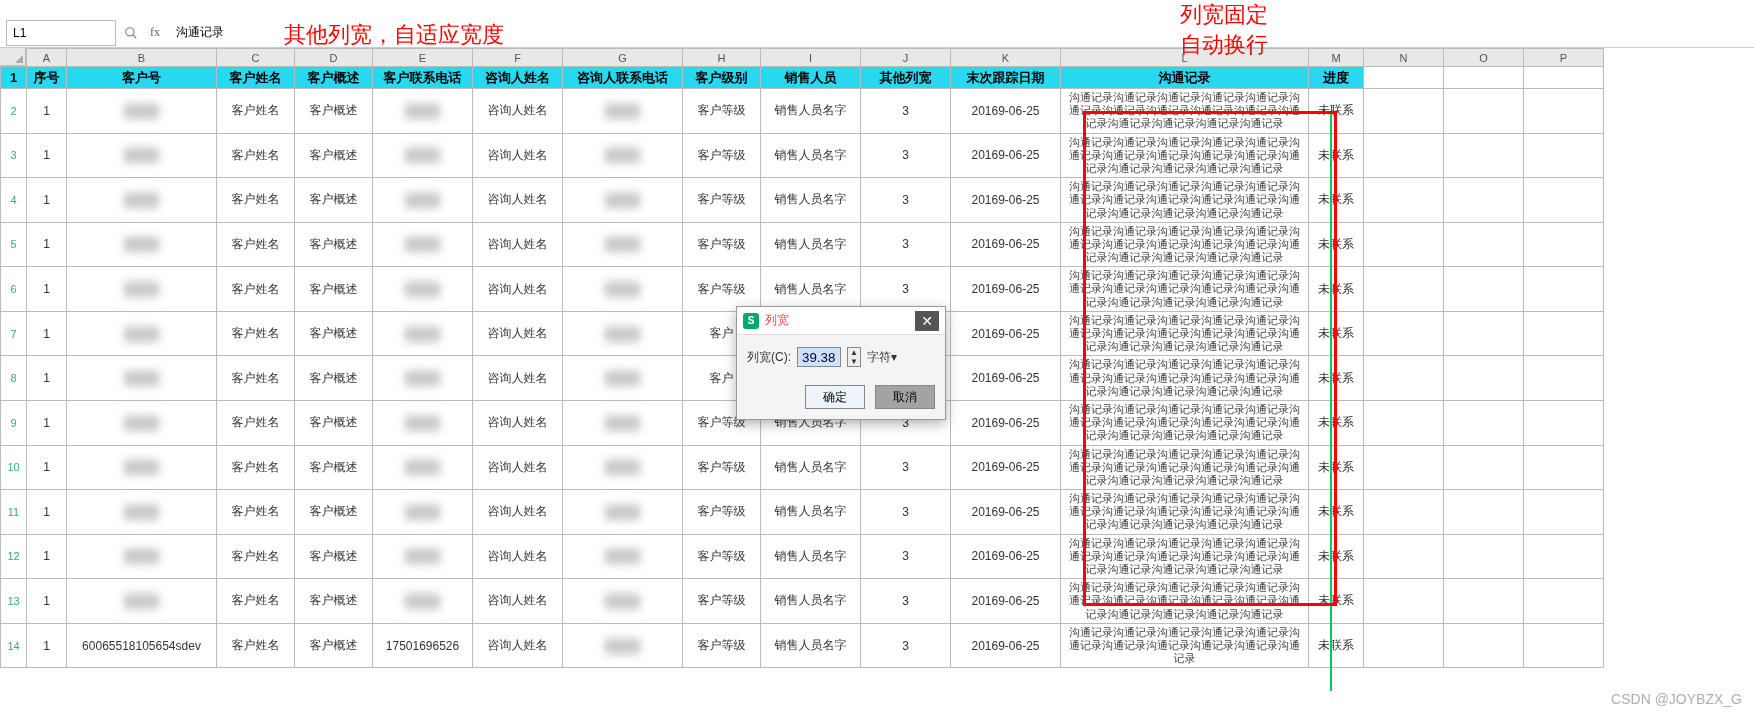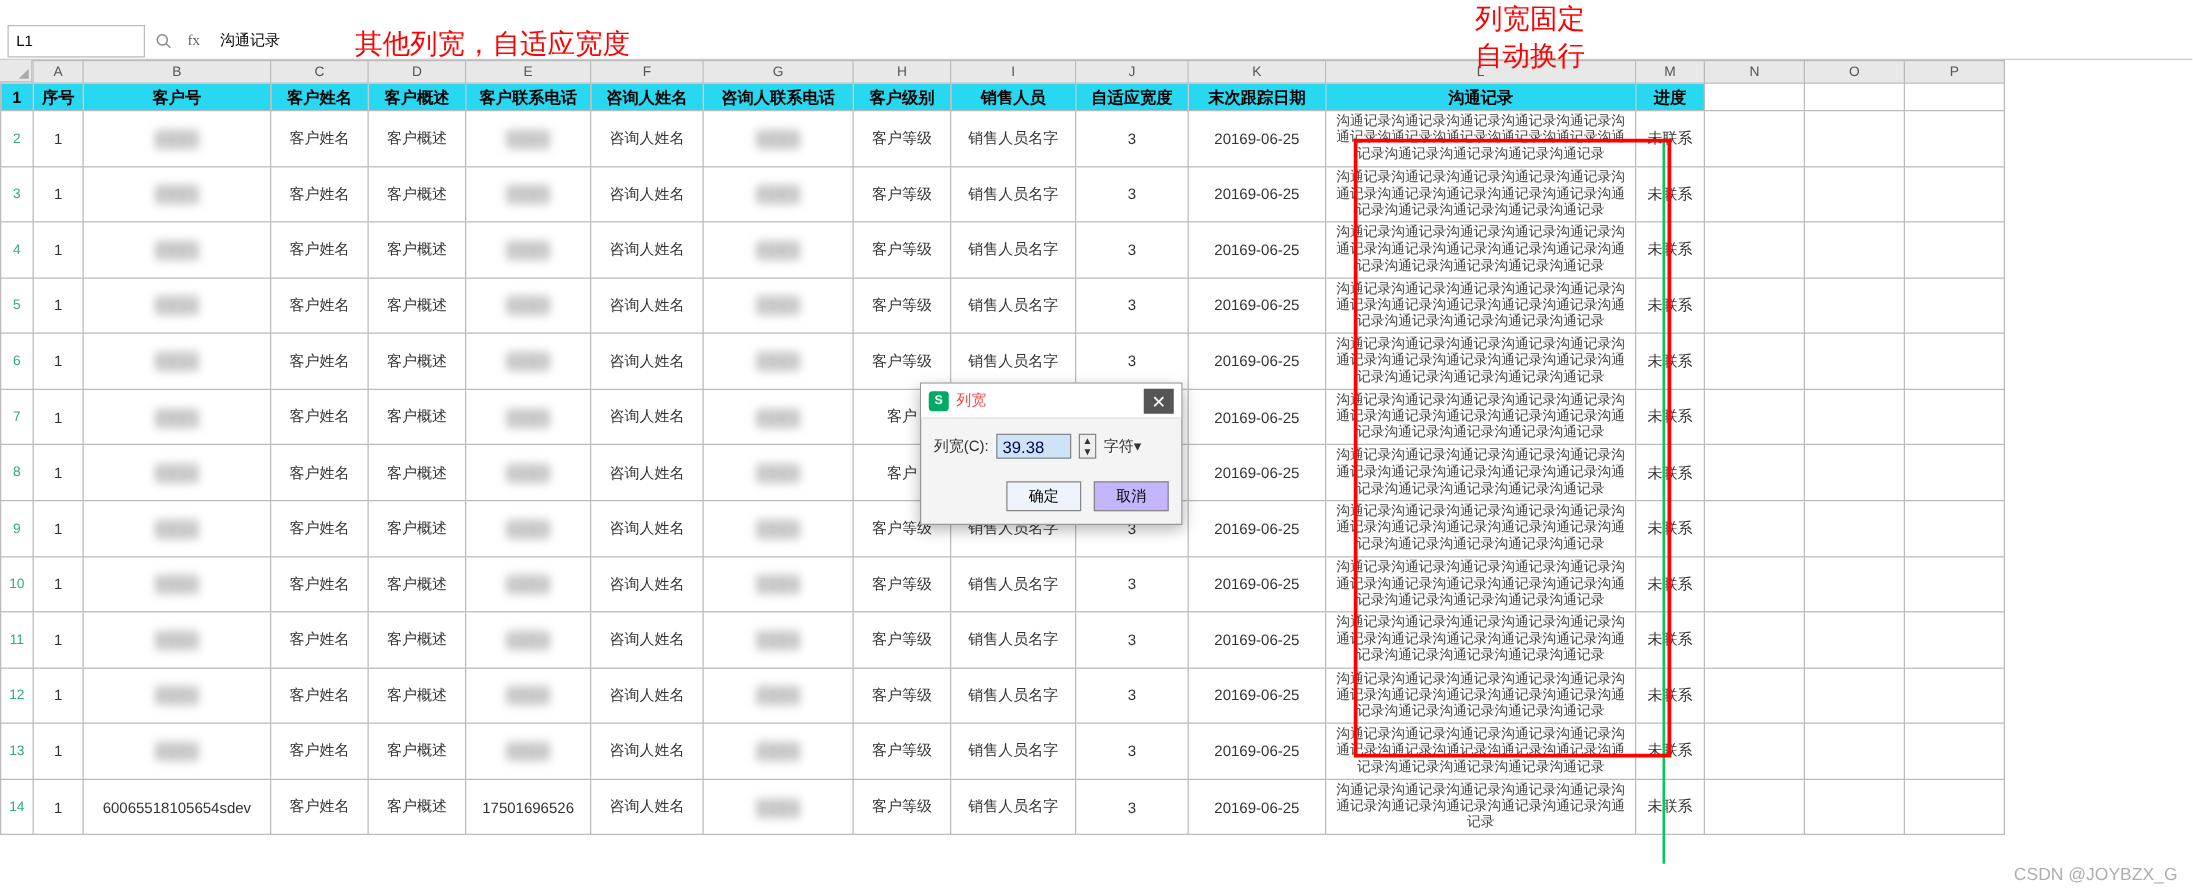--- a/index.html
+++ b/index.html
@@ -52,25 +52,25 @@
   .red-box.main { top: 63px; left: 1083px; width: 254px; height: 495px; }
   .green-line { position: absolute; top: 63px; left: 1330px; width: 2px; height: 580px; background: #0c5; z-index: 29; }
 
   
   .dialog { position: absolute; top: 306px; left: 736px; width: 210px; background: #f4f4f4; border: 1px solid #999; box-shadow: 0 4px 12px rgba(0,0,0,.3); z-index: 60; font-size: 12px; }
   .dialog-title { background: #fff; height: 28px; display: flex; align-items: center; padding: 0 6px; border-bottom: 1px solid #ddd; }
   .dialog-title .logo { width: 16px; height: 16px; background: #0a6; border-radius: 3px; margin-right: 6px; display:flex;align-items:center;justify-content:center;color:#fff;font-size:10px;font-weight:bold;}
   .dialog-title .ttl { flex: 1; color: #ef4444; }
   .dialog-title .close { width: 24px; height: 20px; background:#555; color:#fff; display:flex;align-items:center;justify-content:center;cursor:pointer;font-size:14px;}
   .dialog-body { padding: 12px 10px; display:flex; align-items:center; gap:6px; }
-  .dialog-body input { width: 60px; height: 20px; border:1px solid #888; background:#cde3f8; color:#004; text-align:left; padding:0 4px;}
+  .dialog-body input { width: 44px; height: 20px; border:1px solid #888; background:#cde3f8; color:#004; text-align:left; padding:0 4px;}
   .spinner-btns{display:flex;flex-direction:column;border:1px solid #888;background:#eee;}
   .spinner-btns span{width:12px;height:9px;font-size:8px;display:flex;align-items:center;justify-content:center;cursor:pointer;line-height:1;}
   .dialog-footer { padding: 6px 10px 10px; display:flex; justify-content:flex-end; gap:10px; }
-  .dialog-footer button { width: 60px; height: 24px; border:1px solid #888; background:#c4b5fd; cursor:pointer; font-size:12px;}
+  .dialog-footer button { width: 60px; height: 24px; border:1px solid #888; background:#a3a3a3; cursor:pointer; font-size:12px;}
   .dialog-footer button.primary{background:#eef4fb;}
 
   .watermark{position:absolute;bottom:6px;right:12px;color:rgba(120,120,120,.6);font-size:14px;z-index:70;}
 </style>
 </head>
 <body>
 
 <div class="annotation top-left">其他列宽，自适应宽度</div>
 <div class="annotation top-right">
   <div>列宽固定</div>
@@ -118,21 +118,21 @@
           <td class="row-header">1</td>
           <td>序号</td>
           <td>客户号</td>
           <td>客户姓名</td>
           <td>客户概述</td>
           <td>客户联系电话</td>
           <td>咨询人姓名</td>
           <td>咨询人联系电话</td>
           <td>客户级别</td>
           <td>销售人员</td>
-          <td>自适应宽度</td>
+          <td>其他列宽</td>
           <td>末次跟踪日期</td>
           <td>沟通记录</td>
           <td>进度</td>
           <td style="background: rgb(255, 255, 255);"></td>
           <td style="background: rgb(255, 255, 255);"></td>
           <td style="background: rgb(255, 255, 255);"></td>
         </tr>
         <tr class="data-row">
           <td class="row-header">2</td>
           <td>1</td>

